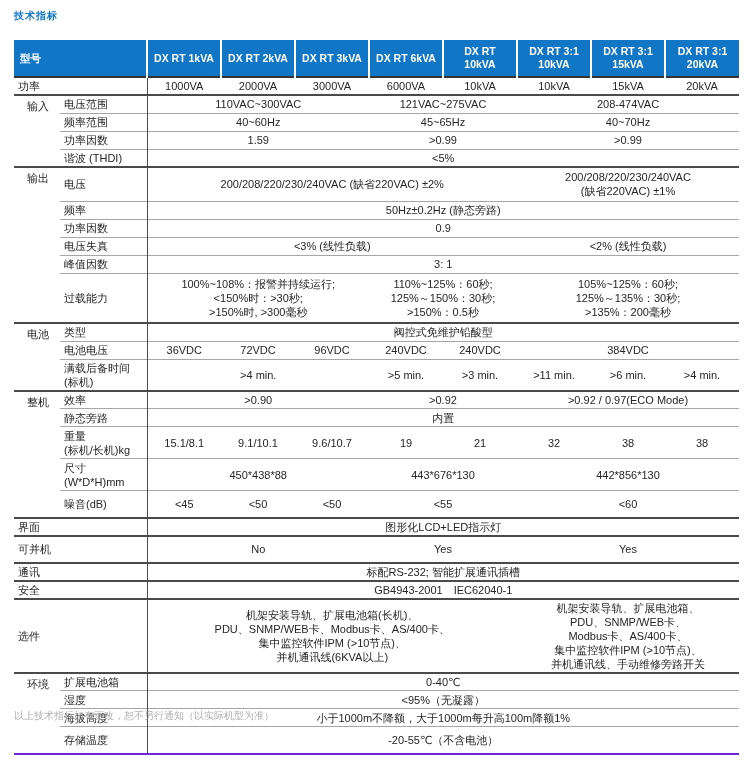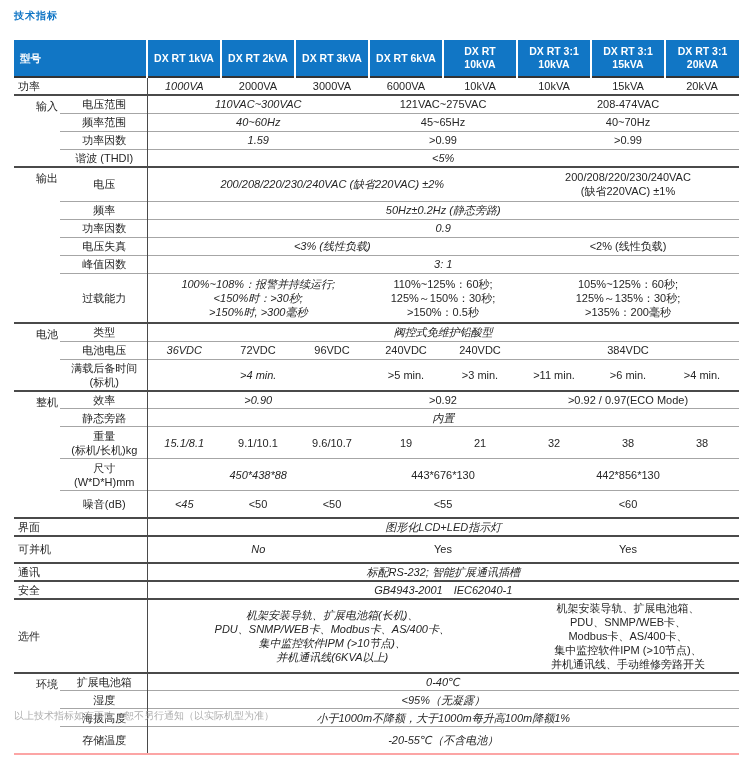--- a/index.html
+++ b/index.html
@@ -9,30 +9,30 @@
     color:#262626;
   }
   .title {
     position:absolute; left:14px; top:9px;
     font-size:10px; font-weight:bold; color:#1176C5; letter-spacing:1px;
   }
   table.spec {
     position:absolute; left:14px; top:40px; width:725px;
     border-collapse:collapse; table-layout:fixed;
     font-size:11px; line-height:14px; color:#262626;
-    border-bottom:2px solid #fca5a5;
+    border-bottom:2px solid #6d28d9;
   }
   col.c-cat { width:46px; }
   col.c-sub { width:87px; }
   col.c-d   { width:74px; }
   td { padding:1px 2px; text-align:center; vertical-align:middle; overflow:hidden; }
-  td.cat  { text-align:right; vertical-align:top; padding-left:4px; padding-top:3px;margin-top:40px; }
+  td.cat  { text-align:center; vertical-align:top; padding-left:4px; padding-top:3px;margin-top:40px; }
   td.catm { text-align:left; vertical-align:middle; padding-left:4px; }
-  td.sub  { text-align:center; padding-left:4px; }
-  td.d1   { border-left:1px solid #4A4A4A;font-style:italic; }
+  td.sub  { text-align:left; padding-left:4px; }
+  td.d1   { border-left:1px solid #4A4A4A; }
   .ml { white-space:pre-line; }
   
   tr.sec   > td { border-top:2px solid #4A4A4A; }
   tr.inner > td { border-top:1px solid #A6A6A6; }
   tr.under > td { border-top:2px solid #333333;margin-top:33px; }
   
   tr.head td {
     background:#1176C5; color:#ffffff; font-weight:bold;
     font-size:10.5px; line-height:13px; height:34px;
   }

